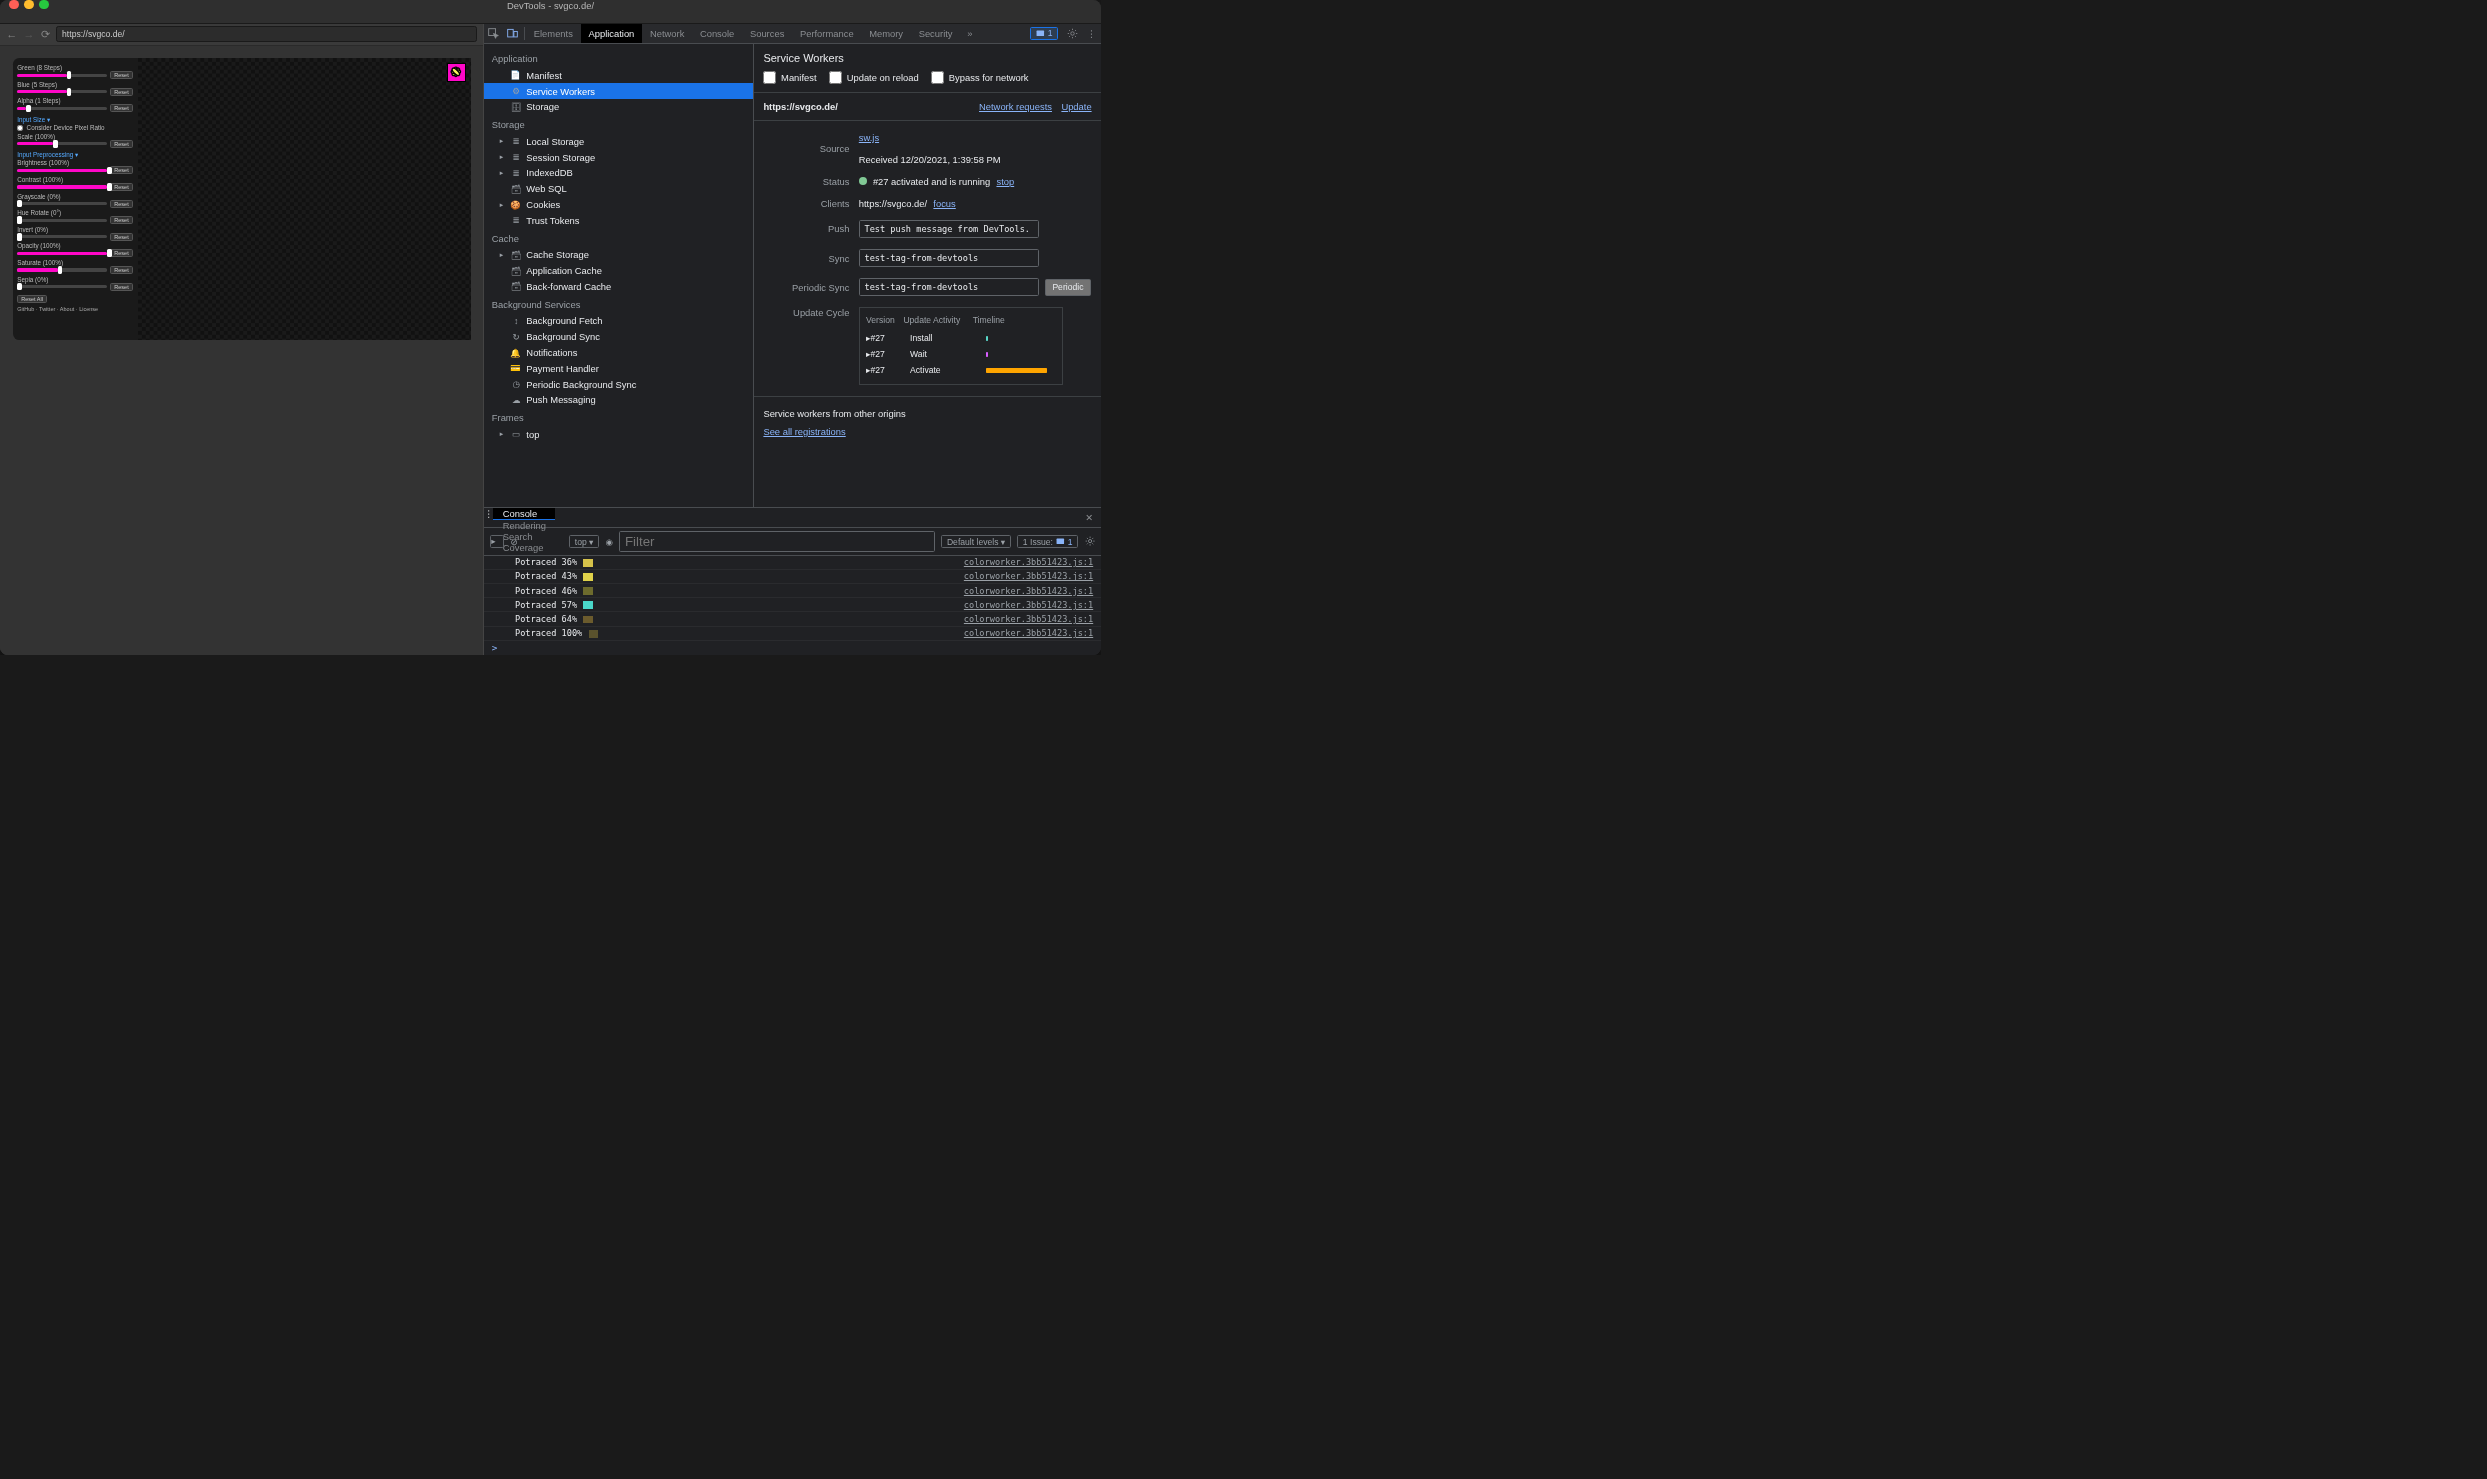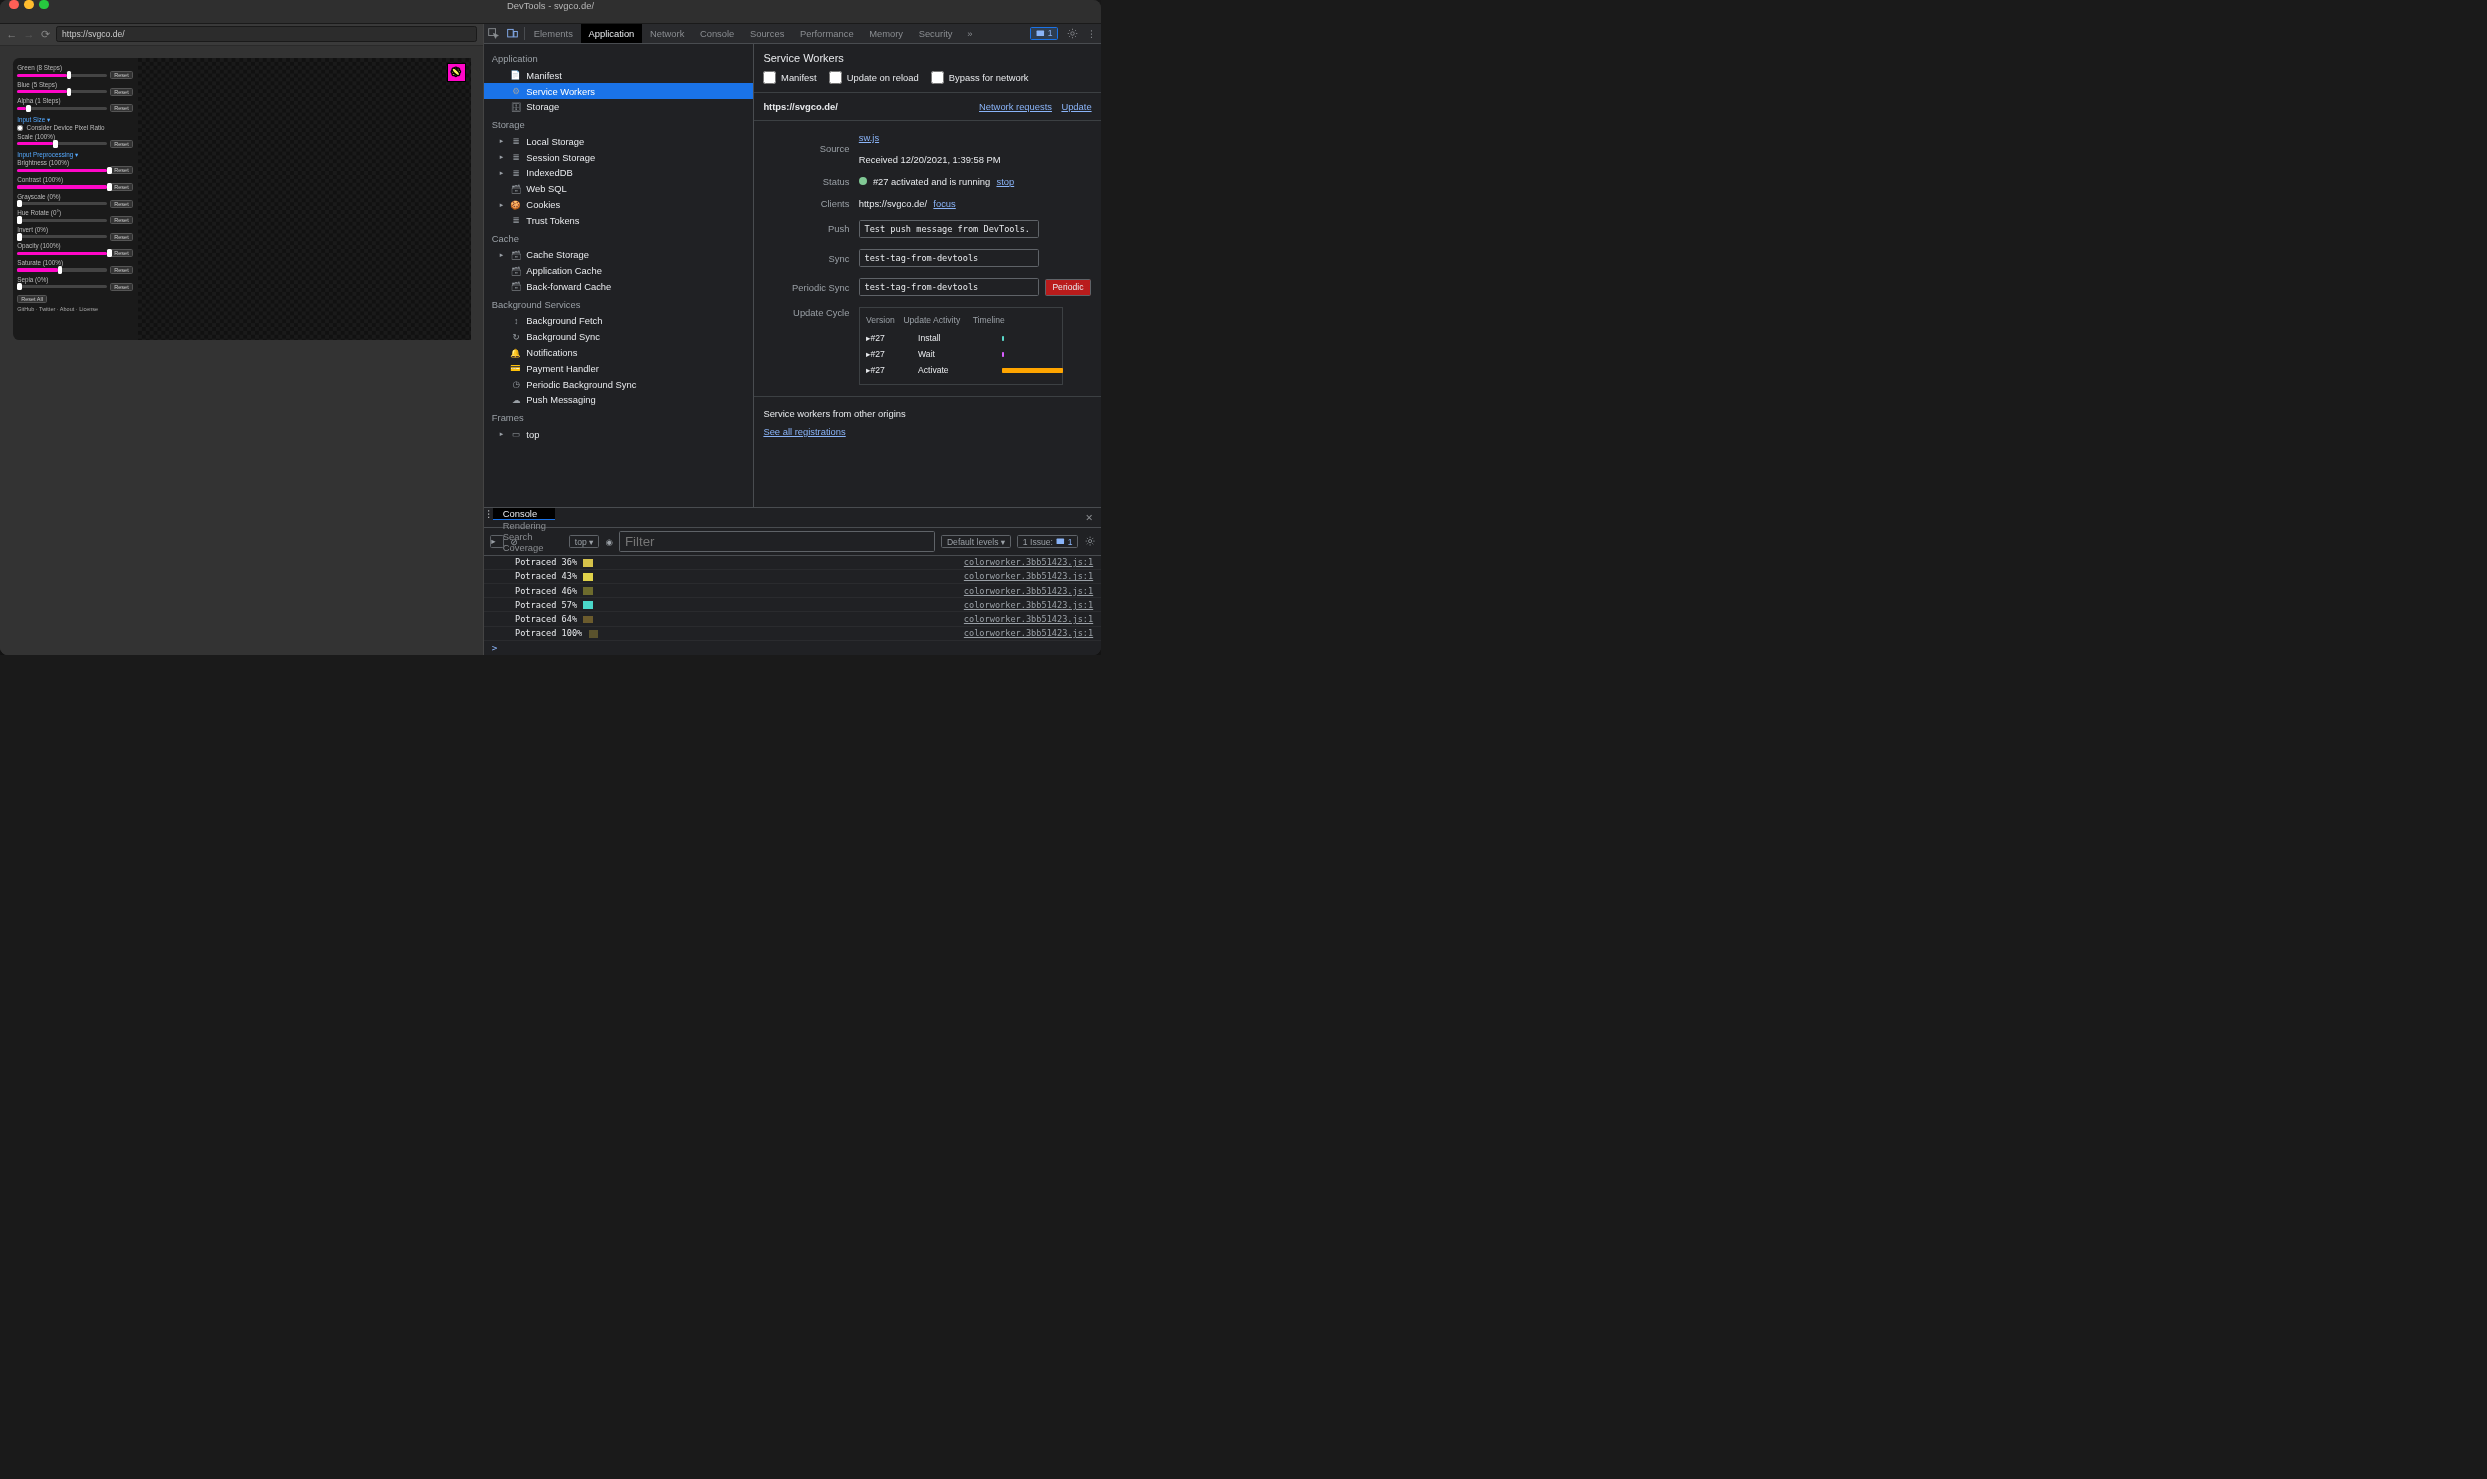--- a/index.html
+++ b/index.html
@@ -209,29 +209,29 @@
     align-items:center;
   }
   .kv-key { color:#9aa0a6; text-align:right; font-size:9.4px; }
   .kv-val { color:#e8eaed; font-size:9.4px; display:flex; align-items:center; gap:6.3px; flex-wrap:wrap;}
   .status-dot { width:7.8px; height:7.8px; border-radius:50%; background:#81c995; display:inline-block;}
   .dt-input {
     background:#202124; border:0.8px solid #5f6368; color:#e8eaed; padding:3.1px 4.7px;
     font-family: Menlo, monospace; font-size:8.6px; width:180px; border-radius:1.6px;
   }
   .btn-outline {
-    background:#b91c1c; border:0.8px solid #5f6368; color:#e8eaed; padding:2.4px 6.3px; border-radius:1.6px; cursor:pointer;
+    background:#737373; border:0.8px solid #5f6368; color:#e8eaed; padding:2.4px 6.3px; border-radius:1.6px; cursor:pointer;
     font-size:8.6px;
   }
   .cycle-table {
     border:0.8px solid #3c4043; padding:6.3px; width:204px;
     font-size:8.6px; color:#9aa0a6;
   }
   .cycle-head { display:grid; grid-template-columns:31px 63px 78px; gap:6.3px; margin-bottom:4.7px;}
-  .cycle-row  { display:grid; grid-template-columns:31px 63px 78px; gap:21px; align-items:center; padding:3.1px 0;}
+  .cycle-row  { display:grid; grid-template-columns:31px 63px 78px; gap:13px; align-items:center; padding:3.1px 0;}
   .bar { height:4.7px; border-radius:0.8px; }
   .other-origins { padding:11px 9.4px; }
   .other-origins .hdr { color:#e8eaed; margin-bottom:6.3px;}
   
   .drawer {
     border-top:0.8px solid #494c50;
     background:#202124;
   }
   .drawer-tabs {
     height:20.4px; display:flex; align-items:stretch; border-bottom:0.8px solid #494c50;

